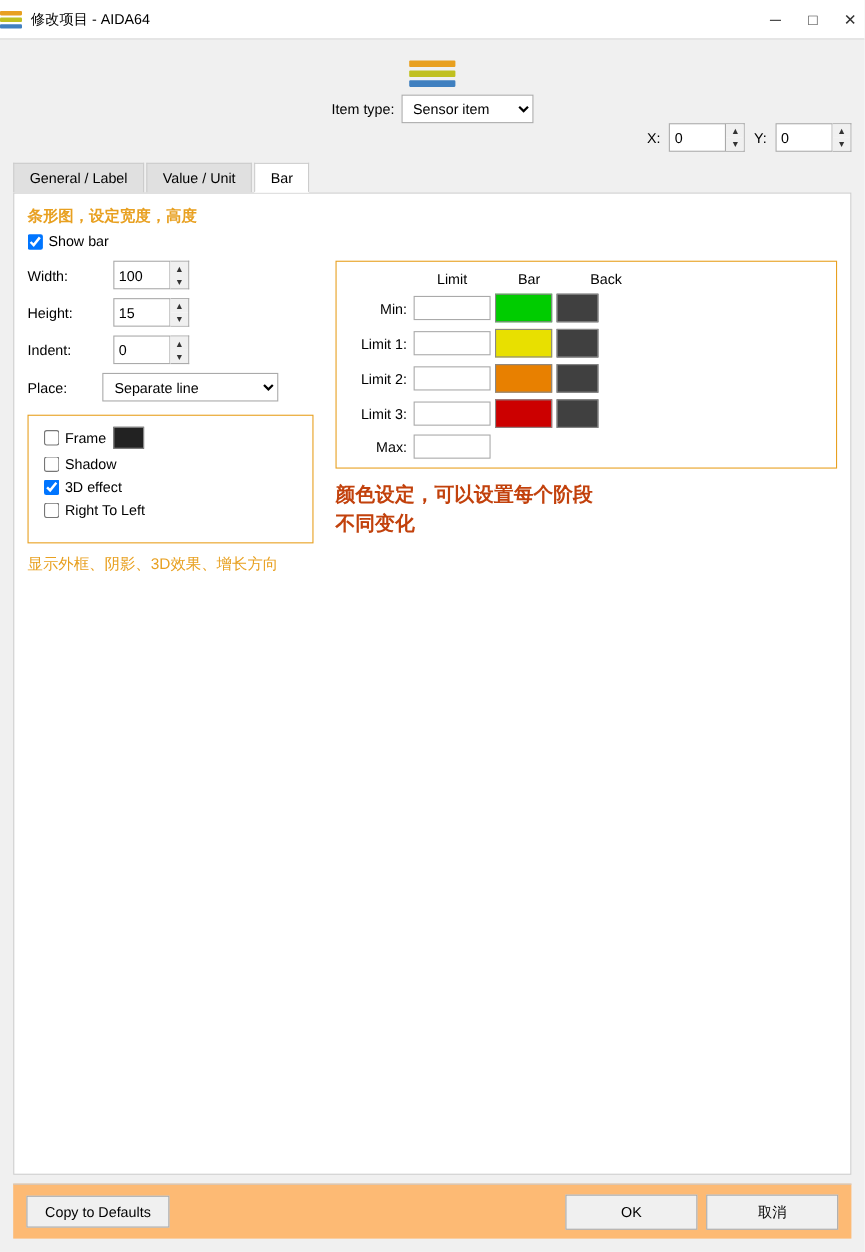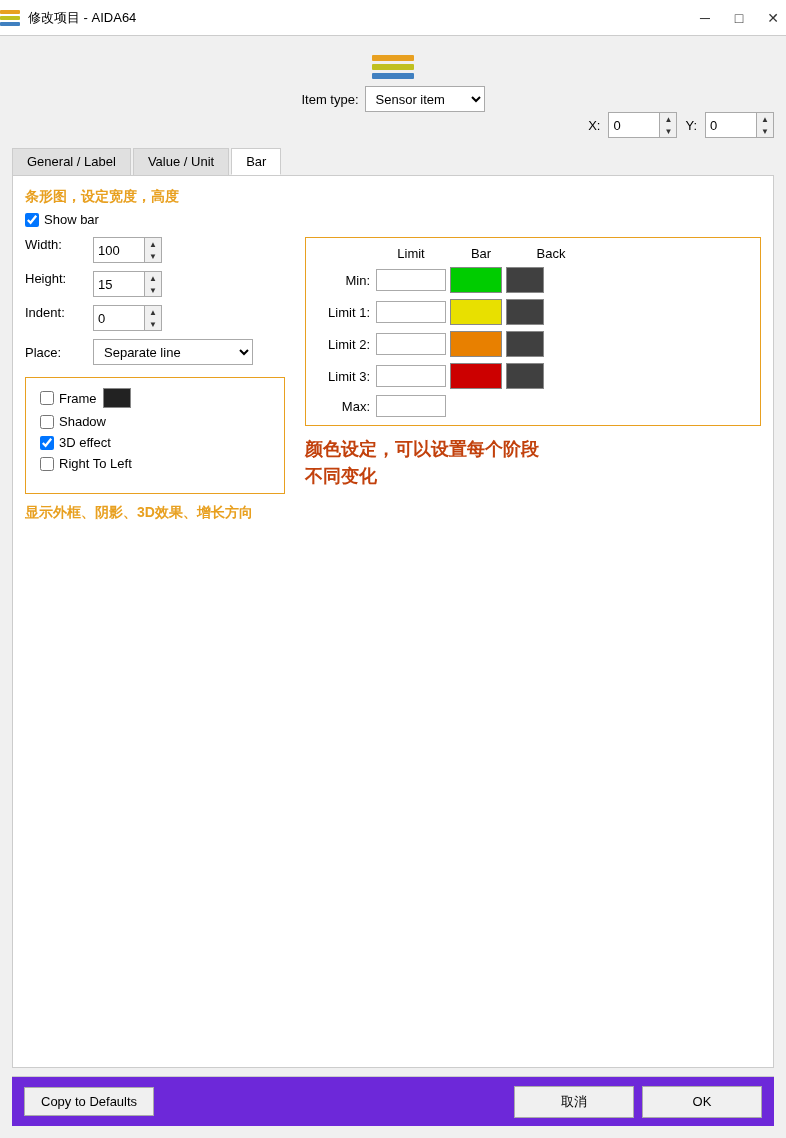--- a/index.html
+++ b/index.html
@@ -208,22 +208,23 @@
       gap: 20px;
     }
 
     .left-panel {
       flex: 0 0 auto;
       min-width: 260px;
     }
 
     .form-row {
       display: flex;
+      align-items: center;
       margin-bottom: 8px;
-      gap: 8px;
+      gap: 18px;
     }
     .form-row-label {
       width: 60px;
       text-align: left;
       font-size: 13px;
     }
 
     .place-row {
       display: flex;
       align-items: center;
@@ -247,21 +248,21 @@
       width: 28px;
       height: 20px;
       border: 1px solid #888;
       display: inline-block;
       cursor: pointer;
     }
 
     .annotation-bottom {
       color: #e8a020;
       font-size: 14px;
-      font-weight: bold;
+      font-weight: normal;
       margin-top: 10px;
     }
 
     .right-panel {
       flex: 1;
     }
 
     .color-table {
       border: 1px solid #e8a020;
       padding: 8px 10px;
@@ -312,21 +313,21 @@
 
     .annotation-right {
       color: #c2410c;
       font-size: 18px;
       font-weight: bold;
       margin-top: 10px;
       line-height: 1.5;
     }
 
     .bottom-bar {
-      background: #6d28d9;
+      background: #fdba74;
       border-top: 1px solid #ccc;
       display: flex;
       align-items: center;
       justify-content: space-between;
       padding: 8px 12px;
       height: 50px;
       margin-top: 8px;
     }
     .bottom-btn {
       border: 1px solid #aaa;
@@ -541,18 +542,18 @@
           <span>不同变化</span>
         </div>
       </div>
     </div>
 
   </div>
 
   <div class="bottom-bar">
     <button class="bottom-btn">Copy to Defaults</button>
     <div class="bottom-right-btns">
+      <button class="bottom-btn">OK</button>
       <button class="bottom-btn">取消</button>
-      <button class="bottom-btn">OK</button>
     </div>
   </div>
 
 </div>
 
 </body></html>

